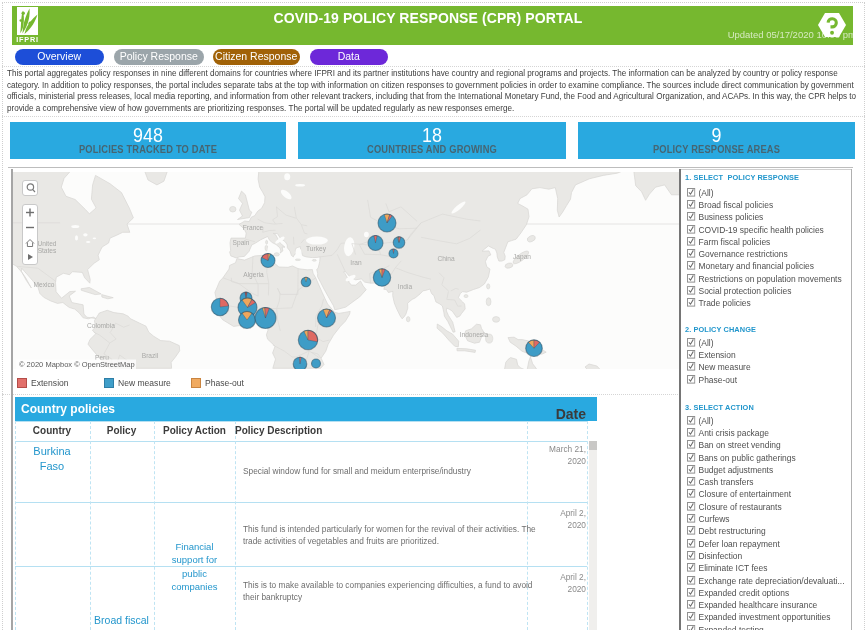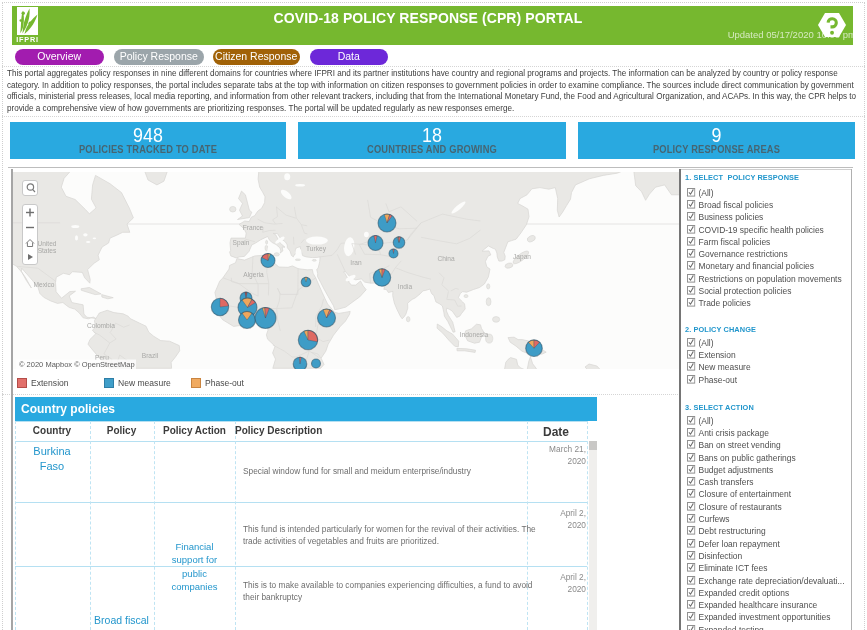--- a/index.html
+++ b/index.html
@@ -25,29 +25,29 @@
 <div class="abs" style="left:16.5px;top:6.5px;width:21.5px;height:28px;background:#fff">
 <svg width="21.5" height="28" viewBox="0 0 21.5 28">
 <path d="M3.2 26 C4.5 19 3.5 10 6 3.5 C7 9 7.5 14 5.8 21 C5 23.5 4.2 25 3.2 26 Z" fill="#76b82f"></path>
 <path d="M5.5 26.5 C9 21 13.5 13 12.5 1.5 C9.5 7 7 14 6.2 20 C5.8 23 5.6 25 5.5 26.5 Z" fill="#76b82f"></path>
 <path d="M7.5 27 C11.5 23.5 17.5 17.5 20.5 7.5 C15 12 10.5 17.5 8.8 22.5 C8.2 24.3 7.8 25.8 7.5 27 Z" fill="#76b82f"></path>
 <circle cx="6.2" cy="6.2" r="1.7" fill="#76b82f"></circle>
 <circle cx="3.8" cy="13.5" r="1.3" fill="#76b82f"></circle>
 <circle cx="13.2" cy="16.2" r="1.7" fill="#76b82f"></circle>
 </svg></div>
 <div class="abs" style="left:15.5px;top:35px;width:24px;text-align:center;color:#fff;font-size:7.3px;font-weight:bold;letter-spacing:0.8px">IFPRI</div>
-<div class="abs" style="left:0;top:10px;width:856px;text-align:center;color:#fff;font-size:14px;font-weight:bold;letter-spacing:0.1px">COVID-18 POLICY RESPONSE (CPR) PORTAL</div>
+<div class="abs" style="left:0;top:10px;width:856px;text-align:center;color:#fff;font-size:14px;font-weight:bold;letter-spacing:0.1px">COVID-19 POLICY RESPONSE (CPR) PORTAL</div>
 <div class="abs" style="left:0;top:28.5px;width:856px;text-align:right;color:rgba(255,255,255,0.7);font-size:9.5px;">Updated 05/17/2020 10:00 pm</div>
 <svg class="abs" style="left:818px;top:13px" width="28" height="24" viewBox="0 0 28 24">
 <polygon points="7,0 21,0 28,12 21,24 7,24 0,12" fill="#fff"></polygon>
 <path d="M10.1 9.6 A 4.1 4.1 0 1 1 14.05 13.9 L 14.05 15.6" fill="none" stroke="#76b82f" stroke-width="3.1"></path>
     <circle cx="14.05" cy="19.7" r="1.95" fill="#76b82f"></circle>
 </svg>
 
-<div class="pill" style="left:14.5px;top:49px;width:89.5px;background:#a21caf">Overview</div>
+<div class="pill" style="left:14.5px;top:49px;width:89.5px;background:#1d4ed8">Overview</div>
 <div class="pill" style="left:114px;top:49px;width:89.5px;background:#9ba5aa">Policy Response</div>
 <div class="pill" style="left:213px;top:49px;width:86.5px;background:#a16207">Citizen Response</div>
 <div class="pill" style="left:310px;top:49px;width:77.5px;background:#6d28d9">Data</div>
 <div class="abs" style="left:2px;top:66px;width:863px;border-top:1px dotted #d5d5d5"></div>
 
 <div class="para" style="top:68px">This portal aggregates policy responses in nine different domains for countries where IFPRI and its partner institutions have country and regional programs and projects. The information can be analyzed by country or policy response</div>
 <div class="para" style="top:79.5px">category. In addition to policy responses, the portal includes separate tabs at the top with information on citizen responses to government policies in order to examine compliance. The sources include direct communication by government</div>
 <div class="para" style="top:91px">officials, ministerial press releases, local media reporting, and information from other relevant trackers, including that from the International Monetary Fund, the Food and Agricultural Organization, and ACAPs. In this way, the CPR helps to</div>
 <div class="para" style="top:102.5px">provide a comprehensive view of how governments are prioritizing responses. The portal will be updated regularly as new responses emerge.</div>
 <div class="abs" style="left:2px;top:116px;width:863px;border-top:1px dotted #d5d5d5"></div>
@@ -278,21 +278,21 @@
 <div class="tbl-vline" style="left:89.5px;top:421px;height:209px"></div>
 <div class="tbl-vline" style="left:154px;top:421px;height:209px"></div>
 <div class="tbl-vline" style="left:235px;top:421px;height:209px"></div>
 <div class="tbl-vline" style="left:526.5px;top:421px;height:209px"></div>
 <div class="tbl-vline" style="left:586.5px;top:421px;height:209px"></div>
 
 <div class="abs" style="left:15px;top:425px;width:74px;text-align:center;font-size:10px;font-weight:bold;color:#3b3b3b">Country</div>
 <div class="abs" style="left:89px;top:425px;width:65px;text-align:center;font-size:10px;font-weight:bold;color:#3b3b3b">Policy</div>
 <div class="abs" style="left:154px;top:425px;width:81px;text-align:center;font-size:10px;font-weight:bold;color:#3b3b3b">Policy Action</div>
 <div class="abs" style="left:235px;top:425px;width:291px;text-align:left;font-size:10px;font-weight:bold;color:#3b3b3b">Policy Description</div>
-<div class="abs" style="left:526px;top:425px;width:60px;text-align:center;font-size:12px;font-weight:bold;color:#3b3b3b">Date</div>
+<div class="abs" style="left:526px;top:406px;width:60px;text-align:right;font-size:14px;font-weight:bold;color:#3b3b3b">Date</div>
 
 <div class="abs" style="left:588.5px;top:441px;width:8px;height:189px;background:#f0efed"></div>
 <div class="abs" style="left:588.5px;top:441px;width:8px;height:9px;background:#c9c8c6"></div>
 
 <div class="abs" style="left:15px;top:444px;width:74px;text-align:center;font-size:11px;color:#2396cc;line-height:14.5px">Burkina<br>Faso</div>
 <div class="abs" style="left:89px;top:614px;width:65px;text-align:center;font-size:10.5px;color:#2396cc">Broad fiscal</div>
 <div class="abs" style="left:164px;top:540px;width:61px;text-align:center;font-size:9.5px;color:#2396cc;line-height:13.3px">Financial support for public companies</div>
 <div class="desc" style="left:243px;top:466px">Special window fund for small and meidum enterprise/industry</div>
 <div class="desc" style="left:243px;top:524px">This fund is intended particularly for women for the revival of their activities. The</div>
 <div class="desc" style="left:243px;top:535.5px">trade activities of vegetables and fruits are prioritized.</div>

